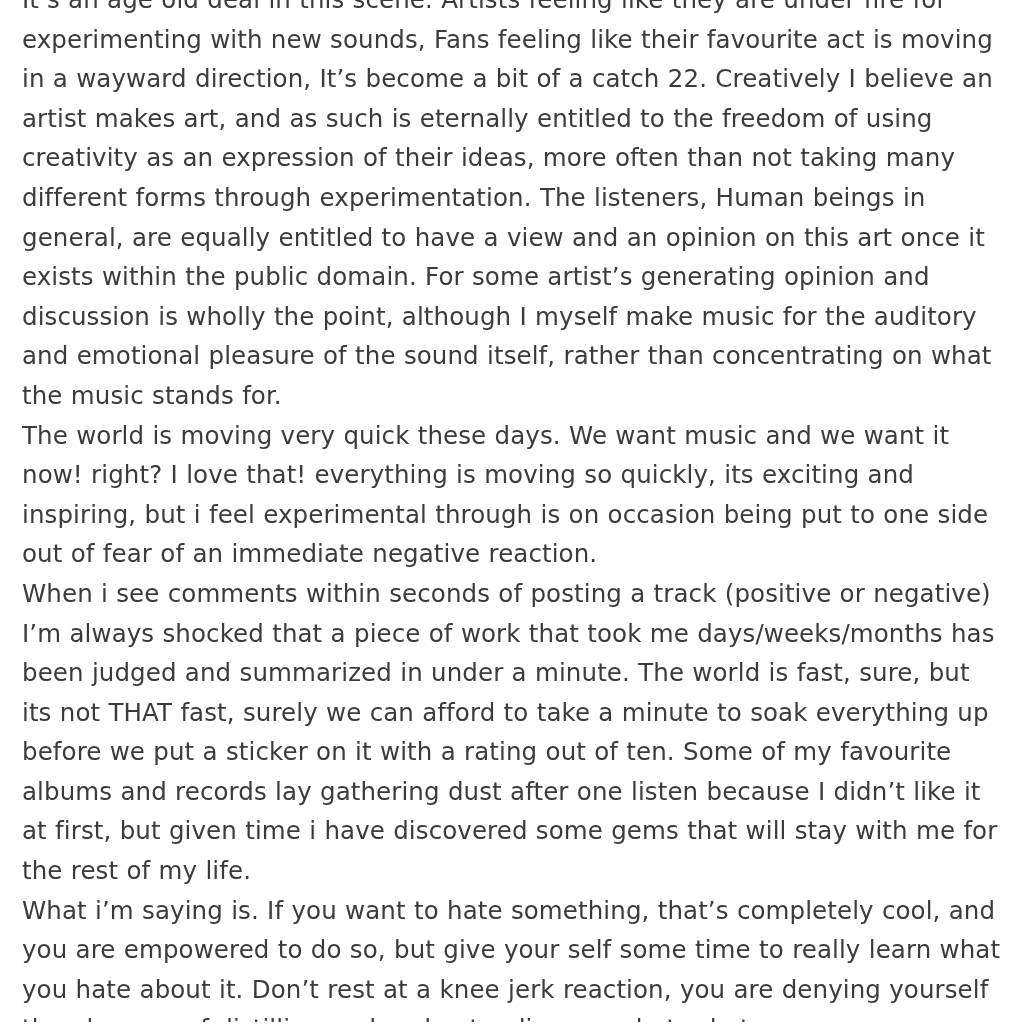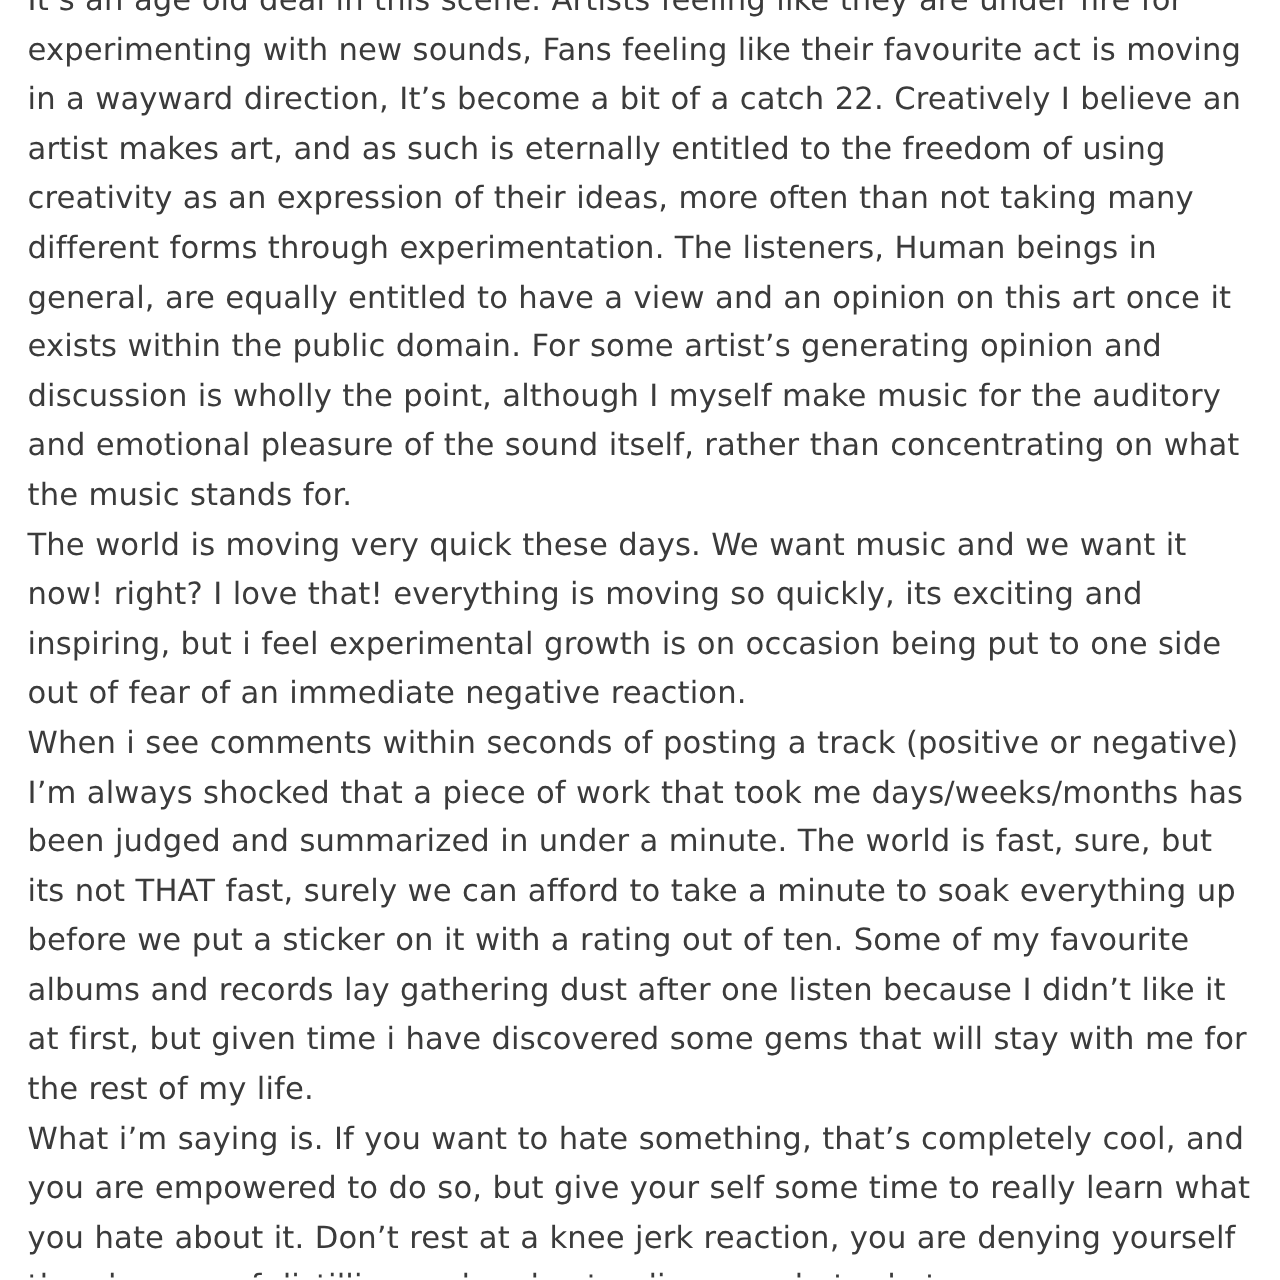--- a/index.html
+++ b/index.html
@@ -50,18 +50,18 @@
     background: #ffffff;
     pointer-events: none;
   }
 </style>
 </head>
 <body>
 
 <div id="page">
   <div class="article">
     <p class="para">It’s an age old deal in this scene. Artists feeling like they are under fire for experimenting with new sounds, Fans feeling like their favourite act is moving in a wayward direction, It’s become a bit of a catch 22. Creatively I believe an artist makes art, and as such is eternally entitled to the freedom of using creativity as an expression of their ideas, more often than not taking many different forms through experimentation. The listeners, Human beings in general, are equally entitled to have a view and an opinion on this art once it exists within the public domain. For some artist’s generating opinion and discussion is wholly the point, although I myself make music for the auditory and emotional pleasure of the sound itself, rather than concentrating on what the music stands for.</p>
-    <p class="para">The world is moving very quick these days. We want music and we want it now! right? I love that! everything is moving so quickly, its exciting and inspiring, but i feel experimental growth is on occasion being put to one side out of fear of an immediate negative reaction.</p>
+    <p class="para">The world is moving very quick these days. We want music and we want it now! right? I love that! everything is moving so quickly, its exciting and inspiring, but i feel experimental through is on occasion being put to one side out of fear of an immediate negative reaction.</p>
     <p class="para">When i see comments within seconds of posting a track (positive or negative) I’m always shocked that a piece of work that took me days/weeks/months has been judged and summarized in under a minute. The world is fast, sure, but its not THAT fast, surely we can afford to take a minute to soak everything up before we put a sticker on it with a rating out of ten. Some of my favourite albums and records lay gathering dust after one listen because I didn’t like it at first, but given time i have discovered some gems that will stay with me for the rest of my life.</p>
     <p class="para">What i’m saying is. If you want to hate something, that’s completely cool, and you are empowered to do so, but give your self some time to really learn what you hate about it. Don’t rest at a knee jerk reaction, you are denying yourself the pleasure of distilling and understanding your hatred at</p>
   </div>
   <div class="bottom-fade"></div>
 </div>
 
 </body></html>

